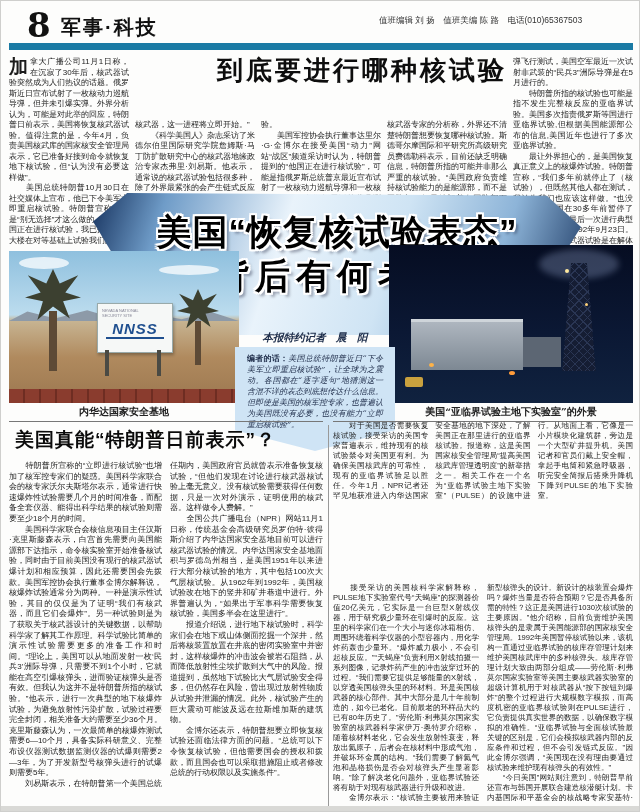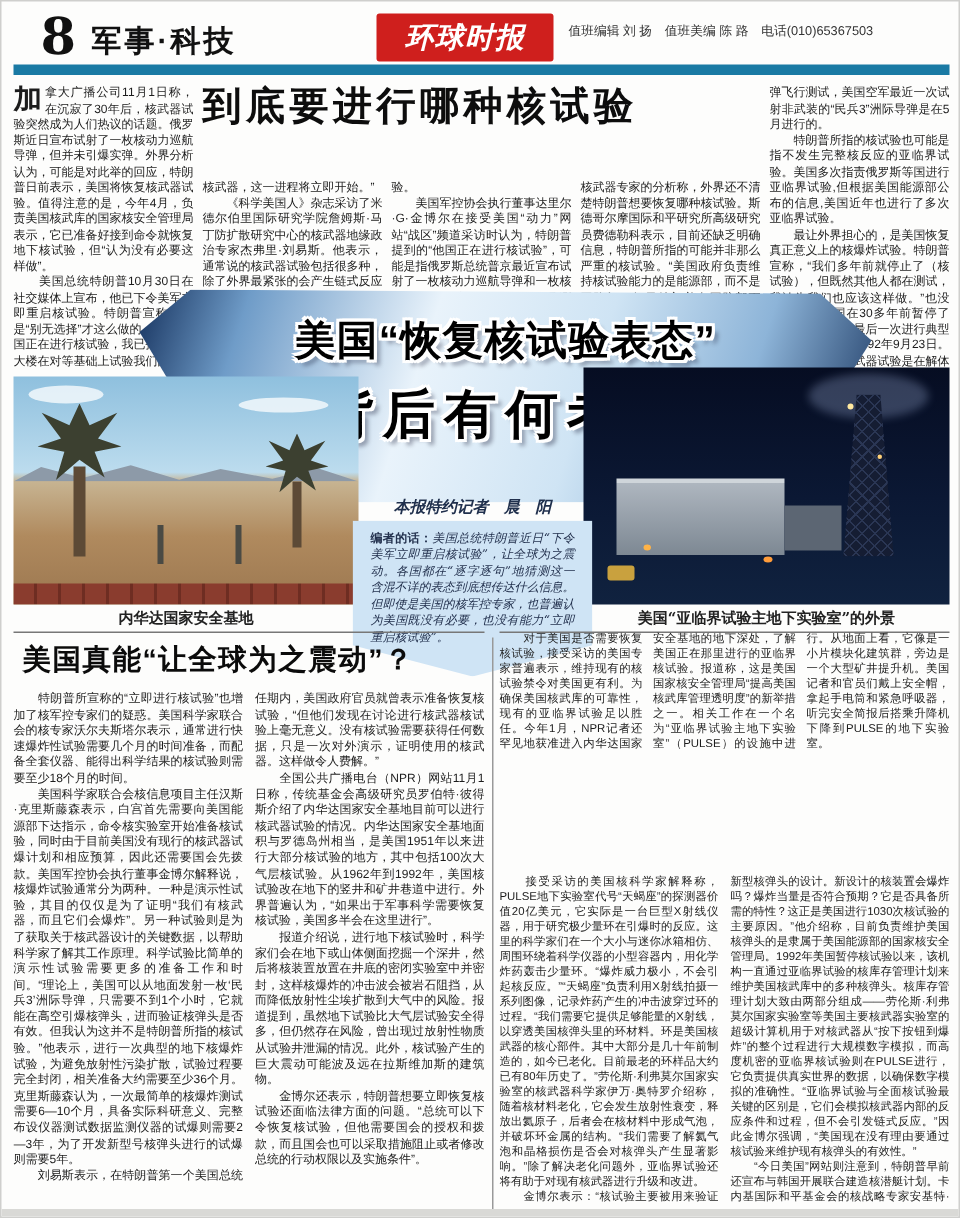--- a/index.html
+++ b/index.html
@@ -17,31 +17,31 @@
   .mast-right{position:absolute;right:4px;top:0;width:250px;text-align:left;color:#222;}
   .issue-line{font-size:9px;font-weight:bold;letter-spacing:.5px;}
   .staff-line{font-size:8.5px;margin-top:4px;color:#333;}
   .teal-bar{position:absolute;left:8px;top:42px;width:624px;height:7px;background:#1a7aa4;}
   
   .t-col{position:absolute;font-size:8px;line-height:10.5px;color:#1c1c1c;text-align:justify;
          overflow:hidden;white-space:pre-wrap;}
   #tcol1{left:8px;top:56px;width:120px;height:196px;}
   #tmid{left:134px;top:96px;width:372px;height:130px;column-count:3;column-gap:6px;margin-top:23px;}
   #tcol5{left:512px;top:56px;width:120px;height:200px;}
-  .top-headline{position:absolute;left:134px;top:52px;width:372px;text-align:left;
+  .top-headline{position:absolute;left:134px;top:52px;width:372px;text-align:right;
         font-size:26px;font-weight:bold;letter-spacing:3px;color:#0d0d0d;}
   .dropcap{float:left;font-size:19px;font-weight:bold;line-height:20px;margin-right:2px;}
   
   .banner{position:absolute;left:92px;top:192px;width:488px;height:142px;
      background:linear-gradient(108deg,#16325e 0%,#6f9cc8 14%,#e9f3fb 38%,#cfe4f4 60%,#8db4d8 80%,#132f5a 100%);
      clip-path:polygon(0 20%,7% 0,93% 2%,100% 24%,86% 100%,14% 100%);}
   .feat-line{position:absolute;text-align:center;font-weight:bold;color:#000;
      text-shadow:2px 0 0 #fff,-2px 0 0 #fff,0 2px 0 #fff,0 -2px 0 #fff,
                  2px 2px 0 #fff,-2px -2px 0 #fff,2px -2px 0 #fff,-2px 2px 0 #fff,4px 4px 3px rgba(0,0,30,.35);}
-  #featl1{left:100px;top:208px;width:472px;font-size:27px;letter-spacing:1px;}
+  #featl1{left:100px;top:208px;width:472px;font-size:35px;letter-spacing:1px;}
   #featl2{left:100px;top:252px;width:472px;font-size:35px;letter-spacing:6px;}
   
   .photo{position:absolute;overflow:hidden;}
   #photoL{left:8px;top:250px;width:230px;height:152px;background:linear-gradient(#8fc0de 0%,#bcdcee 42%,#c7b492 46%,#b08a5e 70%,#9b7750 100%);}
   .cloud{position:absolute;background:#f2f8fb;border-radius:50%;opacity:.85;}
   .mountain{position:absolute;left:0;top:58px;width:230px;height:12px;background:#8d9aa8;
      clip-path:polygon(0 100%,8% 20%,20% 80%,34% 10%,48% 90%,60% 30%,75% 85%,88% 25%,100% 100%);}
   .sign{position:absolute;left:88px;top:52px;width:74px;height:48px;background:#f6f8f7;
         border:1px solid #9aa;box-shadow:1px 2px 3px rgba(0,0,0,.3);}
   .sign-top{font-size:4px;color:#889;margin:4px 4px 0;line-height:5px;}
@@ -94,21 +94,20 @@
      font-size:7.6px;line-height:10px;color:#1c1c1c;text-align:justify;overflow:hidden;white-space:pre-wrap;}
 </style>
 </head>
 <body>
 
 <div class="page">
 
   <div class="masthead">
     <div class="pageno">8</div>
     <div class="section-name">军事·科技</div>
-    <div class="logo">环球时报</div>
     <div class="mast-right">
       <div class="staff-line">值班编辑 刘 扬　值班美编 陈 路　电话(010)65367503</div>
     </div>
   </div>
   <div class="teal-bar"></div>
 
   <div class="top-headline">到底要进行哪种核试验</div>
   <div class="t-col" id="tcol1"><span class="dropcap">加</span><span>拿大广播公司11月1日称，在沉寂了30年后，核武器试验突然成为人们热议的话题。俄罗斯近日宣布试射了一枚核动力巡航导弹，但并未引爆实弹。外界分析认为，可能是对此举的回应，特朗普日前表示，美国将恢复核武器试验。值得注意的是，今年4月，负责美国核武库的国家核安全管理局表示，它已准备好接到命令就恢复地下核试验，但“认为没有必要这样做”。
 　　美国总统特朗普10月30日在社交媒体上宣布，他已下令美军立即重启核试验。特朗普宣称自己是“别无选择”才这么做的，“由于他国正在进行核试验，我已指示五角大楼在对等基础上试验我们的</span></div>
   <div class="t-col" id="tmid">核武器，这一进程将立即开始。”
@@ -125,20 +124,24 @@
   <div class="feat-line" id="featl2">背后有何考量</div>
 
   <div class="photo" id="photoL">
     <div class="cloud" style="left:10px;top:6px;width:50px;height:12px;"></div>
     <div class="cloud" style="left:150px;top:14px;width:60px;height:10px;"></div>
     <div class="mountain"></div>
     <div class="tree-trunk" style="left:40px;top:60px;width:8px;height:60px;"></div>
     <div class="tree-head" style="left:16px;top:18px;width:56px;height:52px;"></div>
     <div class="tree-trunk" style="left:186px;top:70px;width:6px;height:44px;"></div>
     <div class="tree-head" style="left:168px;top:38px;width:42px;height:40px;"></div>
+    <div class="sign">
+      <div class="sign-top">NEVADA NATIONAL<br>SECURITY SITE</div>
+      <div class="sign-text">NNSS</div>
+    </div>
     <div class="sign-post" style="left:96px;"></div>
     <div class="sign-post" style="left:148px;"></div>
     <div class="curb"></div>
   </div>
 
   <div class="photo" id="photoR">
     <div class="glow" style="left:150px;top:4px;width:80px;height:30px;background:rgba(190,210,255,.25);"></div>
     <div class="building"></div>
     <div class="building2"></div>
     <div class="derrick"></div>
@@ -153,21 +156,21 @@
   <div class="byline">本报特约记者　晨　阳</div>
   <div class="note"><b>编者的话：</b><span>美国总统特朗普近日“下令美军立即重启核试验”，让全球为之震动。各国都在“逐字逐句”地猜测这一含混不详的表态到底想传达什么信息。但即使是美国的核军控专家，也普遍认为美国既没有必要，也没有能力“立即重启核试验”。</span></div>
 
   <div class="caption" id="capR">美国“亚临界试验主地下实验室”的外景</div>
   <div class="caption" id="capL">内华达国家安全基地</div>
 
   <div class="hrule" id="hruleL"></div>
   <div class="hrule" id="hruleR"></div>
   <div class="vrule"></div>
 
-  <div class="bl-headline">美国真能“让全球为之震动”？</div>
+  <div class="bl-headline">美国真能“特朗普日前表示”？</div>
   <div class="bl-body">　　特朗普所宣称的“立即进行核试验”也增加了核军控专家们的疑惑。美国科学家联合会的核专家沃尔夫斯塔尔表示，通常进行快速爆炸性试验需要几个月的时间准备，而配备全套仪器、能得出科学结果的核试验则需要至少18个月的时间。
 　　美国科学家联合会核信息项目主任汉斯·克里斯藤森表示，白宫首先需要向美国能源部下达指示，命令核实验室开始准备核试验，同时由于目前美国没有现行的核武器试爆计划和相应预算，因此还需要国会先拨款。美国军控协会执行董事金博尔解释说，核爆炸试验通常分为两种。一种是演示性试验，其目的仅仅是为了证明“我们有核武器，而且它们会爆炸”。另一种试验则是为了获取关于核武器设计的关键数据，以帮助科学家了解其工作原理。科学试验比简单的演示性试验需要更多的准备工作和时间。“理论上，美国可以从地面发射一枚‘民兵3’洲际导弹，只需要不到1个小时，它就能在高空引爆核弹头，进而验证核弹头是否有效。但我认为这并不是特朗普所指的核试验。”他表示，进行一次典型的地下核爆炸试验，为避免放射性污染扩散，试验过程要完全封闭，相关准备大约需要至少36个月。克里斯藤森认为，一次最简单的核爆炸测试需要6—10个月，具备实际科研意义、完整布设仪器测试数据监测仪器的试爆则需要2—3年，为了开发新型号核弹头进行的试爆则需要5年。
 　　刘易斯表示，在特朗普第一个美国总统任期内，美国政府官员就曾表示准备恢复核试验，“但他们发现在讨论进行核武器核试验上毫无意义。没有核试验需要获得任何数据，只是一次对外演示，证明使用的核武器。这样做令人费解。”
 　　全国公共广播电台（NPR）网站11月1日称，传统基金会高级研究员罗伯特·彼得斯介绍了内华达国家安全基地目前可以进行核武器试验的情况。内华达国家安全基地面积与罗德岛州相当，是美国1951年以来进行大部分核试验的地方，其中包括100次大气层核试验。从1962年到1992年，美国核试验改在地下的竖井和矿井巷道中进行。外界普遍认为，“如果出于军事科学需要恢复核试验，美国多半会在这里进行”。
 　　报道介绍说，进行地下核试验时，科学家们会在地下或山体侧面挖掘一个深井，然后将核装置放置在井底的密闭实验室中并密封，这样核爆炸的冲击波会被岩石阻挡，从而降低放射性尘埃扩散到大气中的风险。报道提到，虽然地下试验比大气层试验安全得多，但仍然存在风险，曾出现过放射性物质从试验井泄漏的情况。此外，核试验产生的巨大震动可能波及远在拉斯维加斯的建筑物。
 　　金博尔还表示，特朗普想要立即恢复核试验还面临法律方面的问题。“总统可以下令恢复核试验，但他需要国会的授权和拨款，而且国会也可以采取措施阻止或者修改总统的行动权限以及实施条件”。</div>
 
   <div class="br-intro">　　对于美国是否需要恢复核试验，接受采访的美国专家普遍表示，维持现有的核试验禁令对美国更有利。为确保美国核武库的可靠性，现有的亚临界试验足以胜任。今年1月，NPR记者还罕见地获准进入内华达国家安全基地的地下深处，了解美国正在那里进行的亚临界核试验。报道称，这是美国国家核安全管理局“提高美国核武库管理透明度”的新举措之一。相关工作在一个名为“亚临界试验主地下实验室”（PULSE）的设施中进行。从地面上看，它像是一小片模块化建筑群，旁边是一个大型矿井提升机。美国记者和官员们戴上安全帽，拿起手电筒和紧急呼吸器，听完安全简报后搭乘升降机下降到PULSE的地下实验室。</div>
   <div class="br-body">　　接受采访的美国核科学家解释称，PULSE地下实验室代号“天蝎座”的探测器价值20亿美元，它实际是一台巨型X射线仪器，用于研究极少量环在引爆时的反应。这里的科学家们在一个大小与迷你冰箱相仿、周围环绕着科学仪器的小型容器内，用化学炸药轰击少量环。“爆炸威力极小，不会引起核反应。”“天蝎座”负责利用X射线拍摄一系列图像，记录炸药产生的冲击波穿过环的过程。“我们需要它提供足够能量的X射线，以穿透美国核弹头里的环材料。环是美国核武器的核心部件。其中大部分是几十年前制造的，如今已老化。目前最老的环样品大约已有80年历史了。”劳伦斯·利弗莫尔国家实验室的核武器科学家伊万·奥特罗介绍称，随着核材料老化，它会发生放射性衰变，释放出氦原子，后者会在核材料中形成气泡，并破坏环金属的结构。“我们需要了解氦气泡和晶格损伤是否会对核弹头产生显著影响。”除了解决老化问题外，亚临界试验还将有助于对现有核武器进行升级和改进。
 　　金博尔表示：“核试验主要被用来验证新型核弹头的设计。新设计的核装置会爆炸吗？爆炸当量是否符合预期？它是否具备所需的特性？这正是美国进行1030次核试验的主要原因。”他介绍称，目前负责维护美国核弹头的是隶属于美国能源部的国家核安全管理局。1992年美国暂停核试验以来，该机构一直通过亚临界试验的核库存管理计划来维护美国核武库中的多种核弹头。核库存管理计划大致由两部分组成——劳伦斯·利弗莫尔国家实验室等美国主要核武器实验室的超级计算机用于对核武器从“按下按钮到爆炸”的整个过程进行大规模数字模拟，而高度机密的亚临界核试验则在PULSE进行，它负责提供真实世界的数据，以确保数字模拟的准确性。“亚临界试验与全面核试验最关键的区别是，它们会模拟核武器内部的反应条件和过程，但不会引发链式反应。”因此金博尔强调，“美国现在没有理由要通过核试验来维护现有核弹头的有效性。”

